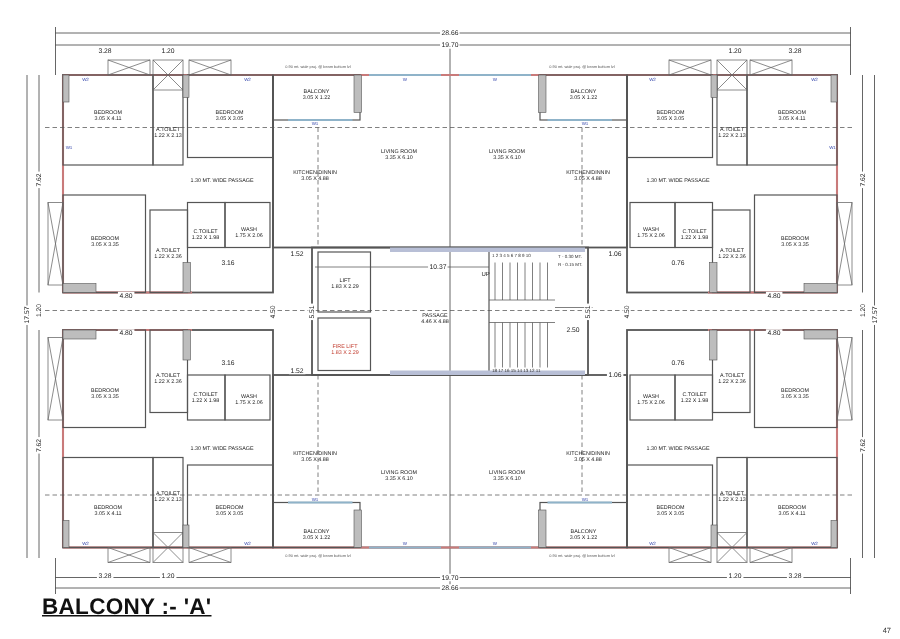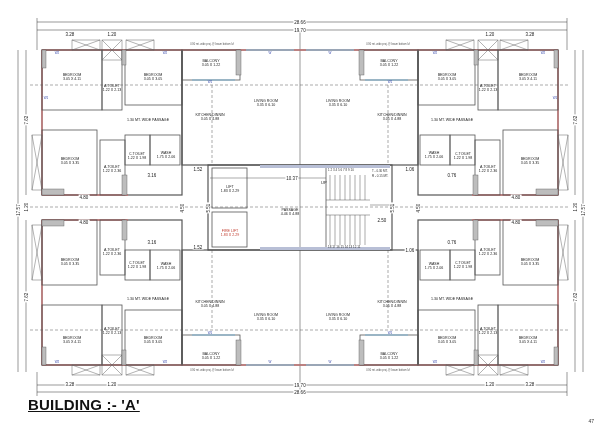--- a/index.html
+++ b/index.html
@@ -346,14 +346,14 @@
 <div class="win" style="left:555px;top:98px">W1</div>
 <div class="win" style="left:57px;top:362px">W2</div>
 <div class="win" style="left:165px;top:362px">W2</div>
 <div class="win" style="left:210px;top:333px">W1</div>
 <div class="win" style="left:270px;top:362px">W</div>
 <div class="win" style="left:330px;top:362px">W</div>
 <div class="win" style="left:390px;top:333px">W1</div>
 <div class="win" style="left:435px;top:362px">W2</div>
 <div class="win" style="left:543px;top:362px">W2</div>
 
-<div class="title">BUILDING :- 'A'</div>
+<div class="title">BALCONY :- 'A'</div>
 <div class="corner">47</div>
 
 </body></html>

